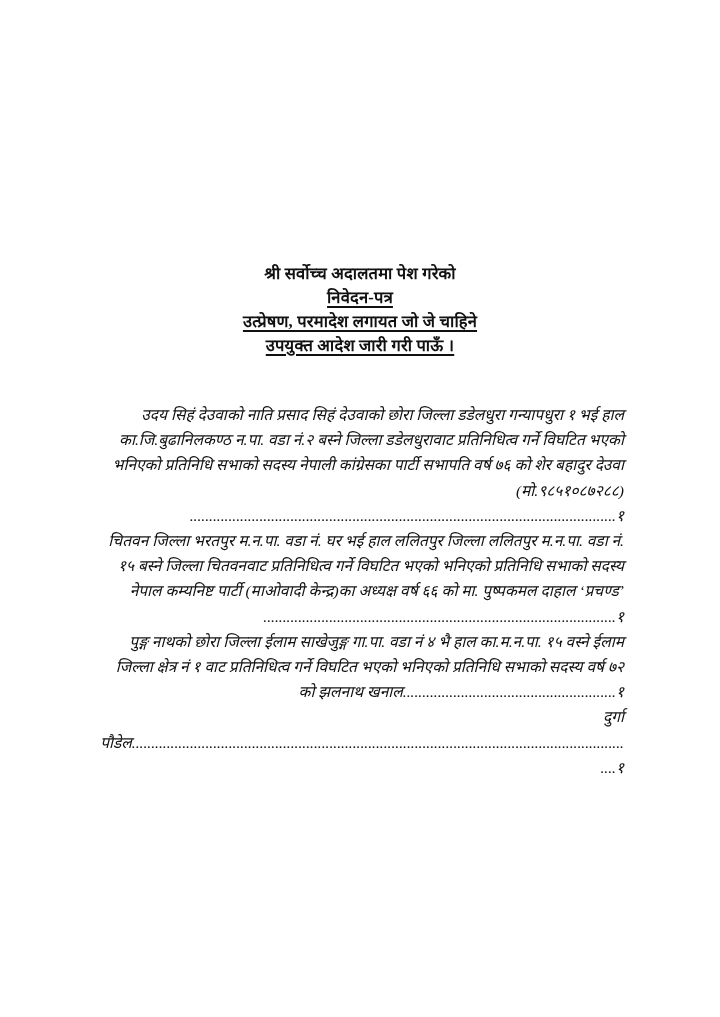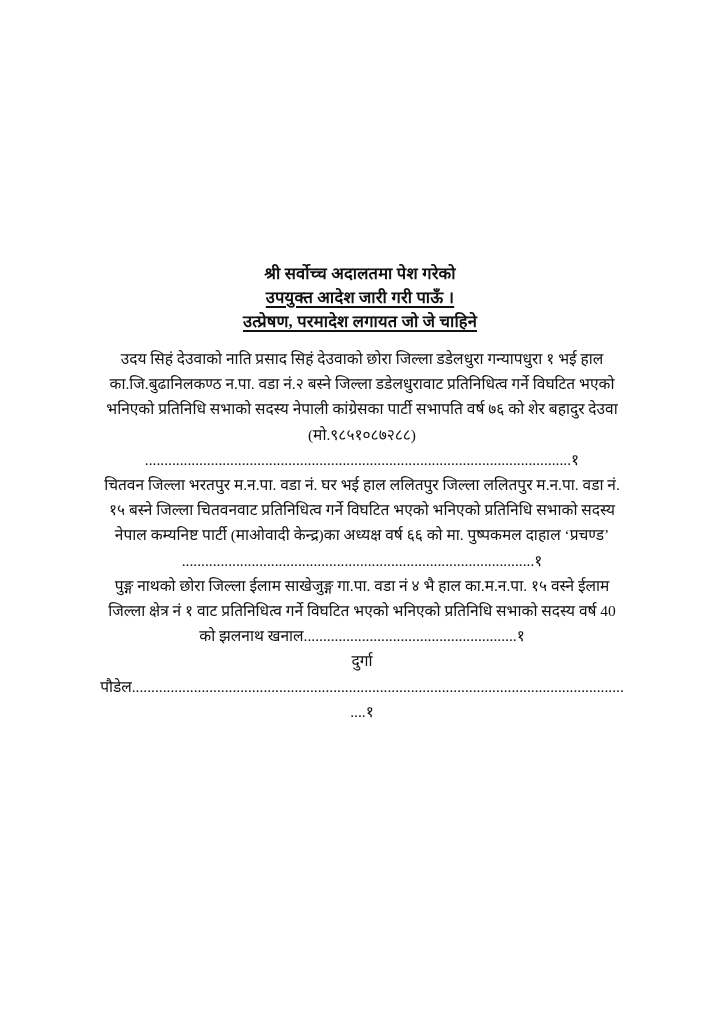--- a/index.html
+++ b/index.html
@@ -28,42 +28,44 @@
     line-height: 24px;
     letter-spacing: 0.2px;
   }
   .u {
     text-decoration: underline;
     text-decoration-thickness: 1.6px;
     text-underline-offset: 3px;
   }
   .doc-body {
     width: 524px;
-    margin: 12px 96px 0 100px;
+    margin: 44px 96px 0 100px;
     font-size: 15.5px;
     line-height: 25.2px;
-    text-align: center;
+    text-align: right;
+    font-style: italic;
   }
   .doc-body p {
     margin: 0;
     overflow-wrap: anywhere;
     word-break: break-word;
   }
 </style>
 </head>
 <body>
 
 <div class="page">
 
   <div class="doc-header">
     <div>श्री सर्वोच्च अदालतमा पेश गरेको</div>
+    <div><span class="u">निवेदन-पत्र</span></div>
+    <div><span class="u">उत्प्रेषण, परमादेश लगायत जो जे चाहिने</span></div>
     <div><span class="u">उपयुक्त आदेश जारी गरी पाऊँ ।</span></div>
-    <div><span class="u">उत्प्रेषण, परमादेश लगायत जो जे चाहिने</span></div>
   </div>
 
   <div class="doc-body">
     <p>उदय सिहं देउवाको नाति प्रसाद सिहं देउवाको छोरा जिल्ला डडेलधुरा गन्यापधुरा १ भई हाल का.जि.बुढानिलकण्ठ न.पा. वडा नं.२ बस्ने जिल्ला डडेलधुरावाट प्रतिनिधित्व गर्ने विघटित भएको भनिएको प्रतिनिधि सभाको सदस्य नेपाली कांग्रेसका पार्टी सभापति वर्ष ७६ को शेर बहादुर देउवा (मो.९८५१०८७२८८) ..............................................................................................................१</p>
     <p>चितवन जिल्ला भरतपुर म.न.पा. वडा नं. घर भई हाल ललितपुर जिल्ला ललितपुर म.न.पा. वडा नं. १५ बस्ने जिल्ला चितवनवाट प्रतिनिधित्व गर्ने विघटित भएको भनिएको प्रतिनिधि सभाको सदस्य नेपाल कम्यनिष्ट पार्टी (माओवादी केन्द्र)का अध्यक्ष वर्ष ६६ को मा. पुष्पकमल दाहाल ‘प्रचण्ड’ ...........................................................................................१</p>
-    <p>पुङ्ग नाथको छोरा जिल्ला ईलाम साखेजुङ्ग गा.पा. वडा नं ४ भै हाल का.म.न.पा. १५ वस्ने ईलाम जिल्ला क्षेत्र नं १ वाट प्रतिनिधित्व गर्ने विघटित भएको भनिएको प्रतिनिधि सभाको सदस्य वर्ष 40 को झलनाथ खनाल.......................................................१</p>
+    <p>पुङ्ग नाथको छोरा जिल्ला ईलाम साखेजुङ्ग गा.पा. वडा नं ४ भै हाल का.म.न.पा. १५ वस्ने ईलाम जिल्ला क्षेत्र नं १ वाट प्रतिनिधित्व गर्ने विघटित भएको भनिएको प्रतिनिधि सभाको सदस्य वर्ष ७२ को झलनाथ खनाल.......................................................१</p>
     <p>दुर्गा पौडेल...................................................................................................................................१</p>
   </div>
 
 </div>
 
 </body></html>

